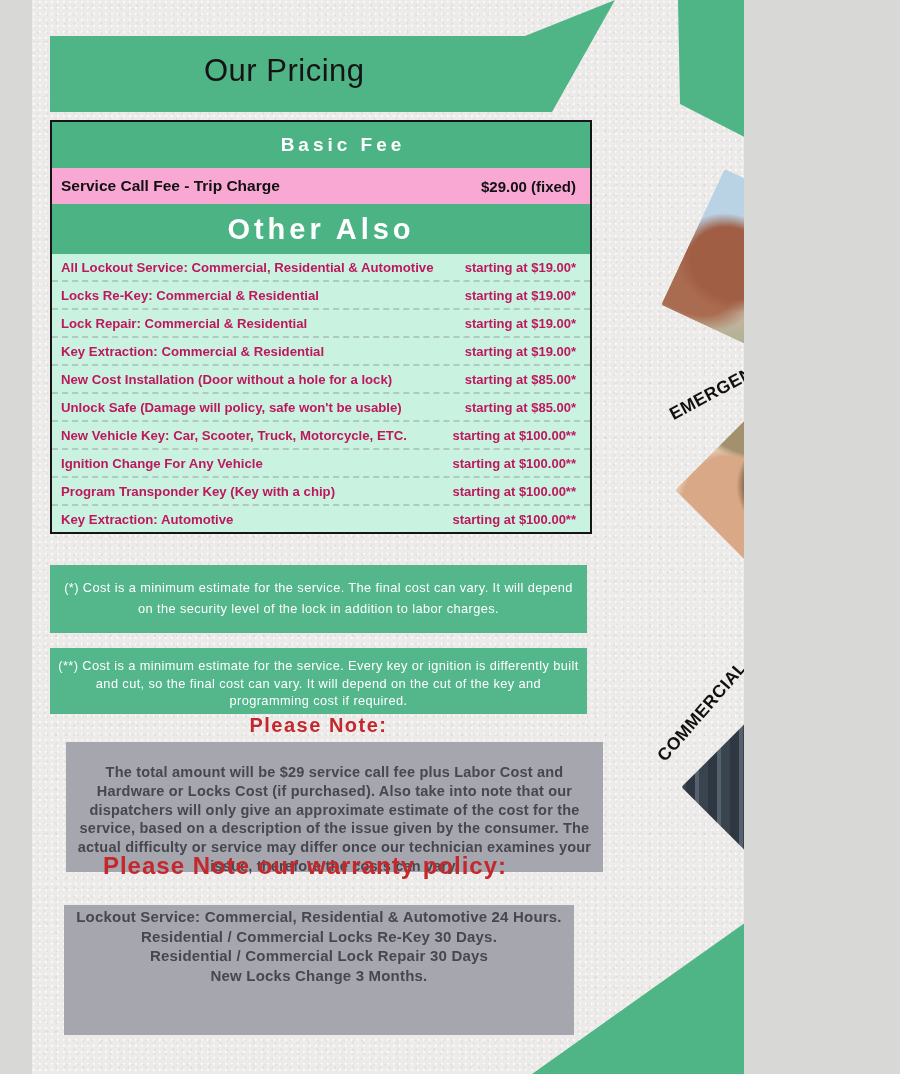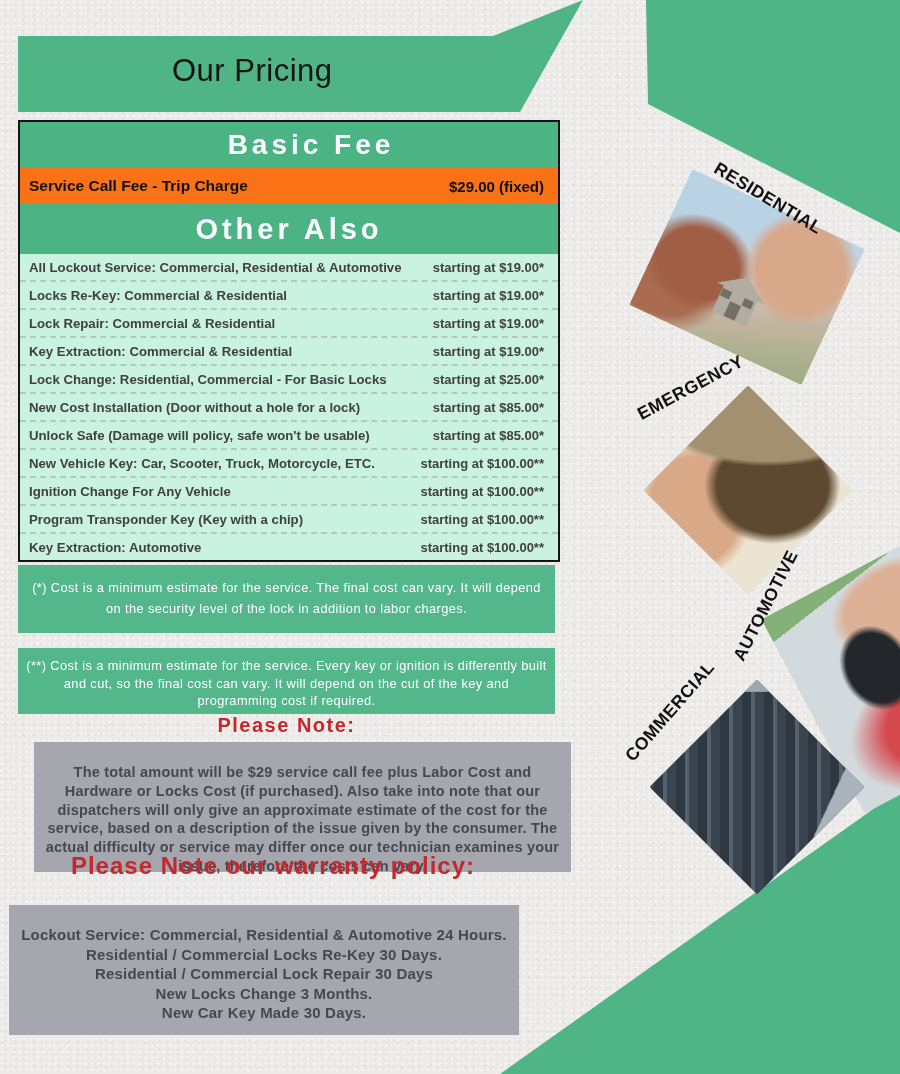--- a/index.html
+++ b/index.html
@@ -1,60 +1,61 @@
 <!DOCTYPE html>
 <html><head>
 <meta charset="utf-8">
 <style>
   html,body{margin:0;padding:0;}
   body{font-family:"Liberation Sans", sans-serif; background:#d8d8d6;}
   .page{
-    position:relative; width:900px; height:1074px; overflow:hidden;
+    position:relative; width:712px; height:1074px; overflow:hidden;
     background-color:#ecebe9;
     background-image:
       radial-gradient(circle at 30% 30%, rgba(255,255,255,.85) .6px, transparent 1.4px),
       radial-gradient(circle at 70% 62%, rgba(120,120,115,.10) .7px, transparent 1.5px),
       radial-gradient(circle at 15% 80%, rgba(120,120,115,.08) .7px, transparent 1.6px);
     background-size:6px 6px, 9px 9px, 11px 11px;
+    margin-left:32px;
   }
   .abs{position:absolute;}
   
   .banner-shape{left:18px; top:0; width:565px; height:112px; background:#4fb486;
     clip-path:polygon(0 36px, 475px 36px, 565px 0, 502px 112px, 0 112px); z-index:1;}
   .shape-topright{left:640px; top:0; width:260px; height:236px; background:#4fb486;
     clip-path:polygon(6px 0, 260px 0, 260px 233px, 8px 104px); z-index:1;}
   .shape-bottomright{left:450px; top:760px; width:450px; height:314px; background:#4fb486;
     clip-path:polygon(450px 30px, 450px 314px, 50px 314px); z-index:1;}
   .page-title{left:172px; top:53px; font-size:31px; color:#141414; letter-spacing:.5px; z-index:2; font-weight:500;}
   
   .table{left:18px; top:120px; width:538px; border:2px solid #151515; z-index:2; background:#c9f2e1;}
   .band{background:#4cb384; color:#fff; text-align:center; font-weight:bold; letter-spacing:4px;}
-  .band.basic{height:46px; line-height:46px; font-size:28px;padding-left:44px;}
+  .band.basic{height:46px; line-height:46px; font-size:19px;padding-left:44px;}
   .band.other{height:50px; line-height:50px; font-size:29px;}
   .row{display:flex; align-items:center; justify-content:space-between; padding:0 14px 0 9px;}
-  .row.service{height:36px; background:#f97316; font-size:15.5px; font-weight:600; color:#111;}
+  .row.service{height:36px; background:#f9a8d4; font-size:15.5px; font-weight:600; color:#111;}
   .row.service .price{font-size:15px;}
-  .fee-row{height:26px; background:#c9f2e1; font-size:13.2px; font-weight:600; color:#404040;
+  .fee-row{height:26px; background:#c9f2e1; font-size:13.2px; font-weight:600; color:#be185d;
     border-top:2px dashed rgba(150,172,162,.55);}
   .fee-row .price{font-size:13px; white-space:nowrap; font-weight:600;}
   .fee-row .lbl{white-space:nowrap;}
   
   .note{left:18px; width:537px; background:#53b78b; color:#fff; text-align:center; z-index:2;
     font-size:12.8px; letter-spacing:.4px; font-weight:500;}
   .note1{top:565px; height:68px; line-height:20.5px; padding:13px 8px 0; box-sizing:border-box;}
   .note2{top:648px; height:66px; line-height:17.5px; padding:9px 6px 0; box-sizing:border-box;}
   
   .red-head{color:#c4272c; font-weight:bold; z-index:2; letter-spacing:1.5px; text-align:center;}
   .pn-head{left:18px; top:714px; width:537px; font-size:20px;}
   .w-head{left:18px; top:852px; width:510px; font-size:24px; letter-spacing:1px;}
   
   .gray{background:#a6a6ae; color:#47474f; z-index:2; text-align:center; box-sizing:border-box;
     font-weight:600; letter-spacing:.2px;}
   .gray1{left:34px; top:742px; width:537px; height:130px; font-size:14.5px; line-height:18.8px; padding:21px 7px 0;}
-  .gray2{left:9px; top:905px; width:510px; height:130px; font-size:15px; line-height:19.5px; padding:20px 6px 0;}
+  .gray2{left:32px; top:905px; width:510px; height:130px; font-size:15px; line-height:19.5px; padding:2px 6px 0;}
   
   .photo{z-index:3; border-radius:2px; overflow:hidden;}
   .photo .inner{position:absolute; inset:-32%;}
   .res-photo{left:652px; top:202px; width:190px; height:150px; transform:rotate(25deg);
     background:
       radial-gradient(ellipse 30% 38% at 74% 30%, #d8a88a 0 78%, transparent 100%),
       radial-gradient(ellipse 30% 32% at 24% 55%, #a05e44 0 72%, transparent 100%),
       radial-gradient(ellipse 36% 30% at 8% 78%, #aa6c50 0 68%, transparent 100%),
       linear-gradient(160deg, #b9d2e4 0 28%, #cdd5d8 46%, #c2b49e 72%, #9aad84 100%);}
   .house{position:absolute; left:37%; top:50%; width:52px; height:46px;
@@ -118,24 +119,20 @@
     </div>
     <div class="row fee-row">
       <span class="lbl">Lock Repair: Commercial &amp; Residential</span>
       <span class="price">starting at $19.00*</span>
     </div>
     <div class="row fee-row">
       <span class="lbl">Key Extraction: Commercial &amp; Residential</span>
       <span class="price">starting at $19.00*</span>
     </div>
     <div class="row fee-row">
-      <span class="lbl">Lock Change: Residential, Commercial - For Basic Locks</span>
-      <span class="price">starting at $25.00*</span>
-    </div>
-    <div class="row fee-row">
       <span class="lbl">New Cost Installation (Door without a hole for a lock)</span>
       <span class="price">starting at $85.00*</span>
     </div>
     <div class="row fee-row">
       <span class="lbl">Unlock Safe (Damage will policy, safe won't be usable)</span>
       <span class="price">starting at $85.00*</span>
     </div>
     <div class="row fee-row">
       <span class="lbl">New Vehicle Key: Car, Scooter, Truck, Motorcycle, ETC.</span>
       <span class="price">starting at $100.00**</span>
@@ -159,21 +156,20 @@
 
   <div class="abs red-head pn-head">Please Note:</div>
   <div class="abs gray gray1">The total amount will be $29 service call fee plus Labor Cost and Hardware or Locks Cost (if purchased). Also take into note that our dispatchers will only give an approximate estimate of the cost for the service, based on a description of the issue given by the consumer. The actual difficulty or service may differ once our technician examines your issue, therefore the costs can vary.</div>
 
   <div class="abs red-head w-head">Please Note our warranty policy:</div>
   <div class="abs gray gray2">
     <div>Lockout Service: Commercial, Residential &amp; Automotive 24 Hours.</div>
     <div>Residential / Commercial Locks Re-Key 30 Days.</div>
     <div>Residential / Commercial Lock Repair 30 Days</div>
     <div>New Locks Change 3 Months.</div>
-    <div>New Car Key Made 30 Days.</div>
   </div>
 
   <div class="abs photo res-photo">
     <div class="house"></div>
   </div>
   <div class="abs cat-label lab-res">RESIDENTIAL</div>
 
   <div class="abs photo em-photo">
     <div class="inner"></div>
   </div>

